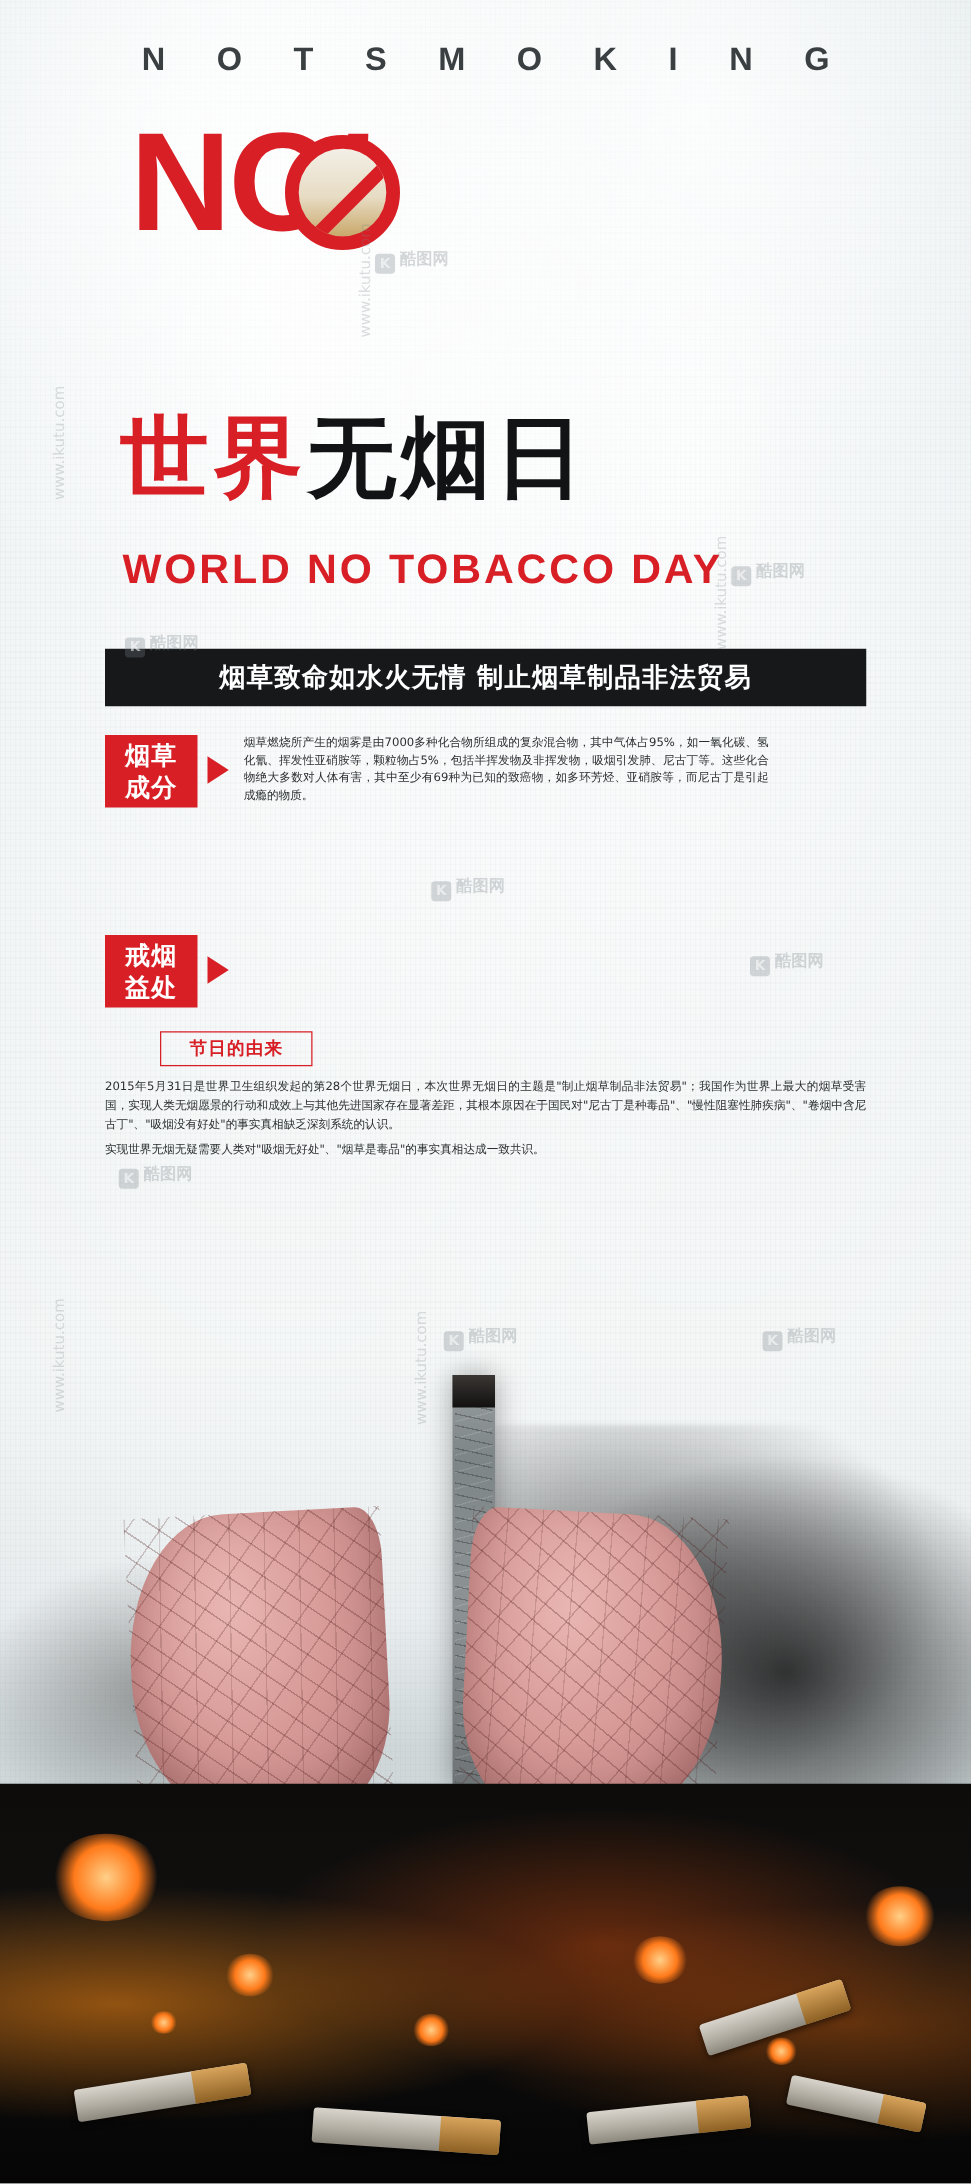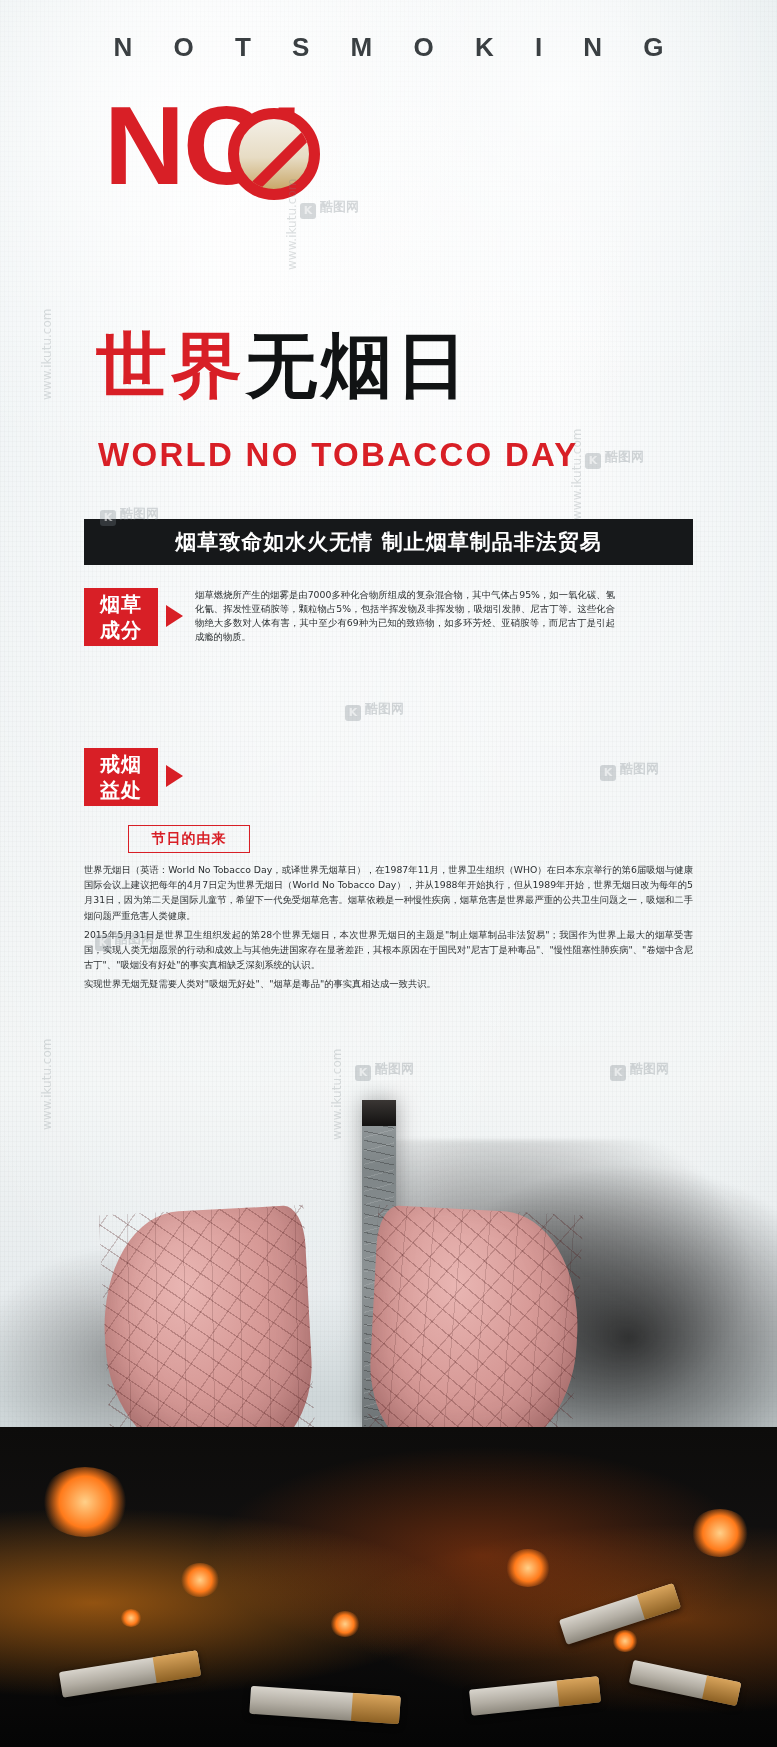--- a/index.html
+++ b/index.html
@@ -262,21 +262,20 @@
   <div class="point p3">
     <div class="tag">
       <span>戒烟</span>
       <span>益处</span>
     </div>
     <div class="arrow"></div>
   </div>
 
   <div class="origin-head">节日的由来</div>
   <div class="origin-body">
-    <p>世界无烟日（英语：World No Tobacco Day，或译世界无烟草日），在1987年11月，世界卫生组织（WHO）在日本东京举行的第6届吸烟与健康国际会议上建议把每年的4月7日定为世界无烟日（World No Tobacco Day），并从1988年开始执行，但从1989年开始，世界无烟日改为每年的5月31日，因为第二天是国际儿童节，希望下一代免受烟草危害。烟草依赖是一种慢性疾病，烟草危害是世界最严重的公共卫生问题之一，吸烟和二手烟问题严重危害人类健康。</p>
     <p>2015年5月31日是世界卫生组织发起的第28个世界无烟日，本次世界无烟日的主题是"制止烟草制品非法贸易"；我国作为世界上最大的烟草受害国，实现人类无烟愿景的行动和成效上与其他先进国家存在显著差距，其根本原因在于国民对"尼古丁是种毒品"、"慢性阻塞性肺疾病"、"卷烟中含尼古丁"、"吸烟没有好处"的事实真相缺乏深刻系统的认识。</p>
     <p>实现世界无烟无疑需要人类对"吸烟无好处"、"烟草是毒品"的事实真相达成一致共识。</p>
   </div>
 
   <div class="art">
     <div class="smoke-left"></div>
     <div class="smoke-dark"></div>
     <div class="cig-tower"></div>
     <div class="lung lung-l"></div>
     <div class="lung lung-r"></div>

